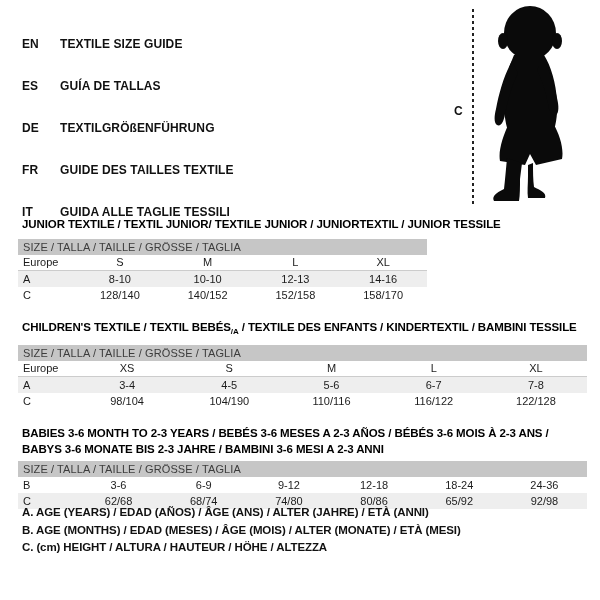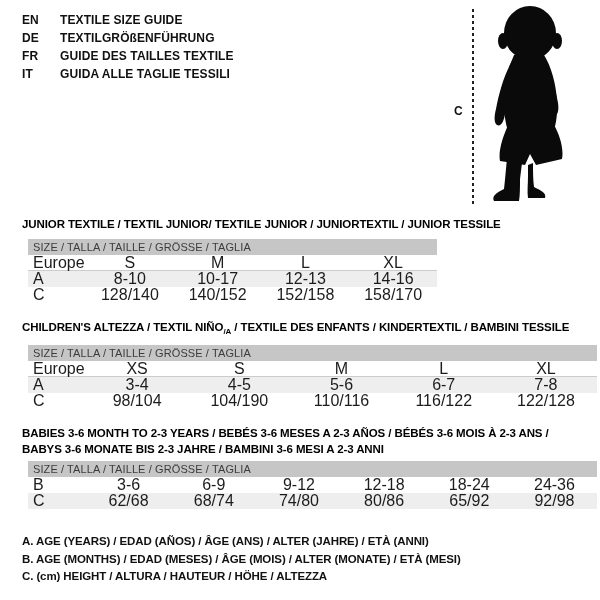--- a/index.html
+++ b/index.html
@@ -5,67 +5,71 @@
   html,body{margin:0;padding:0;}
   body{
     width:600px;height:600px;background:#ffffff;
     font-family:"Liberation Sans", sans-serif;
     -webkit-font-smoothing:antialiased;
   }
   .page{position:relative;width:600px;height:600px;background:#fff;overflow:hidden;}
 
   
   .lang-list{position:absolute;left:22px;top:11px;}
-  .lang-row{display:flex;height:18px;line-height:18px;font-size:12px;font-weight:bold;color:#111;letter-spacing:0.1px;}
+  .lang-row{display:flex;height:18px;line-height:18px;font-size:12px;font-weight:bold;color:#111;letter-spacing:0.1px;margin-top:24px;}
   .lang-code{width:38px;flex:0 0 38px;}
   .lang-label{white-space:nowrap;}
 
   
   .measure-line{
     position:absolute;left:472px;top:9px;width:2px;height:196px;
     background:repeating-linear-gradient(to bottom,#222 0 3px,transparent 3px 6px);
   }
   .figure-label{position:absolute;left:454px;top:104px;font-size:12px;font-weight:bold;color:#111;}
   .baby-svg{position:absolute;left:478px;top:3px;width:102px;height:202px;}
 
   
   .sec-title{
     position:absolute;left:22px;font-size:11.5px;font-weight:bold;color:#000;
     white-space:nowrap;letter-spacing:-0.1px;line-height:16px;
   }
   .sec-title sub{font-size:8px;}
 
   
-  .size-table{position:absolute;left:28px;}
+  .size-table{position:absolute;left:18px;}
   .t1{top:239px;width:409px;}
   .t2{top:345px;width:569px;}
   .t3{top:461px;width:569px;}
   .size-bar{
     height:16px;line-height:16px;background:#c6c6c6;color:#3c3c3c;
     font-size:11px;padding-left:5px;letter-spacing:0.1px;
   }
-  .trow{display:flex;height:16px;line-height:16px;font-size:16px;color:#1c1c1c;}
+  .trow{display:flex;height:16px;line-height:16px;font-size:11px;color:#1c1c1c;justify-content:flex-end;}
   .trow.alt{background:#eeeeee;}
   .trow.bordered{border-bottom:1px solid #cccccc;height:15px;line-height:15px;}
   .tlabel{flex:0 0 53px;padding-left:5px;}
   .tcell{flex:1;text-align:center;}
 
   
-  .footnotes{position:absolute;left:22px;top:533px;}
+  .footnotes{position:absolute;left:22px;top:504px;}
   .footnote-line{height:17.5px;line-height:17.5px;font-size:11.5px;font-weight:bold;color:#111;white-space:nowrap;letter-spacing:-0.1px;}
 </style>
 </head>
 <body>
 
 <div class="page">
 
   <div class="lang-list">
     <div class="lang-row">
       <span class="lang-code">EN</span>
       <span class="lang-label">TEXTILE SIZE GUIDE</span>
+    </div>
+    <div class="lang-row">
+      <span class="lang-code">ES</span>
+      <span class="lang-label">GUÍA DE TALLAS</span>
     </div>
     <div class="lang-row">
       <span class="lang-code">DE</span>
       <span class="lang-label">TEXTILGRÖßENFÜHRUNG</span>
     </div>
     <div class="lang-row">
       <span class="lang-code">FR</span>
       <span class="lang-label">GUIDE DES TAILLES TEXTILE</span>
     </div>
     <div class="lang-row">
@@ -96,34 +100,34 @@
     <div class="trow bordered">
       <div class="tlabel">Europe</div>
       <div class="tcell">S</div>
       <div class="tcell">M</div>
       <div class="tcell">L</div>
       <div class="tcell">XL</div>
     </div>
     <div class="trow alt">
       <div class="tlabel">A</div>
       <div class="tcell">8-10</div>
-      <div class="tcell">10-17</div>
+      <div class="tcell">10-10</div>
       <div class="tcell">12-13</div>
       <div class="tcell">14-16</div>
     </div>
     <div class="trow">
       <div class="tlabel">C</div>
       <div class="tcell">128/140</div>
       <div class="tcell">140/152</div>
       <div class="tcell">152/158</div>
       <div class="tcell">158/170</div>
     </div>
   </div>
 
-  <div class="sec-title" style="top:319px"><span>CHILDREN'S ALTEZZA / TEXTIL NIÑO</span><sub>/A</sub><span> / TEXTILE DES ENFANTS / KINDERTEXTIL / BAMBINI TESSILE</span></div>
+  <div class="sec-title" style="top:319px"><span>CHILDREN'S TEXTILE / TEXTIL BEBÉS</span><sub>/A</sub><span> / TEXTILE DES ENFANTS / KINDERTEXTIL / BAMBINI TESSILE</span></div>
   <div class="size-table t2">
     <div class="size-bar">SIZE / TALLA / TAILLE / GRÖSSE / TAGLIA</div>
     <div class="trow bordered">
       <div class="tlabel">Europe</div>
       <div class="tcell">XS</div>
       <div class="tcell">S</div>
       <div class="tcell">M</div>
       <div class="tcell">L</div>
       <div class="tcell">XL</div>
     </div>

